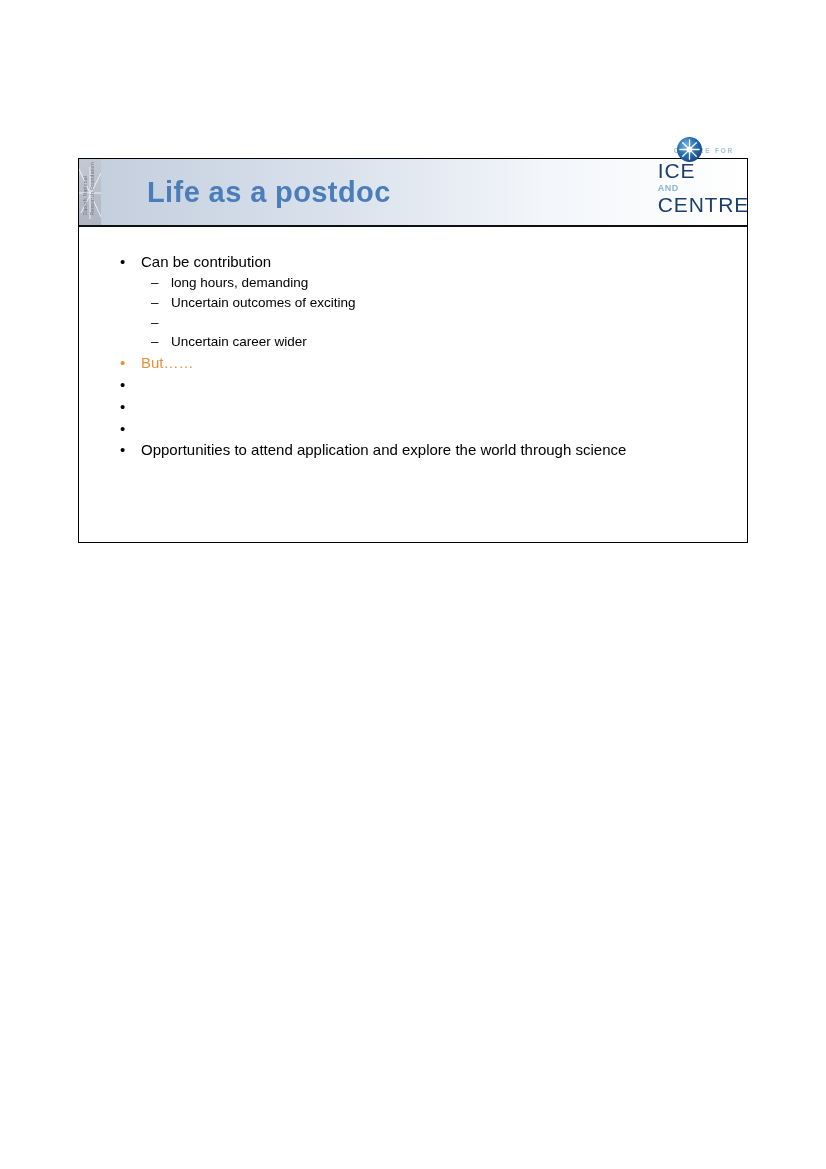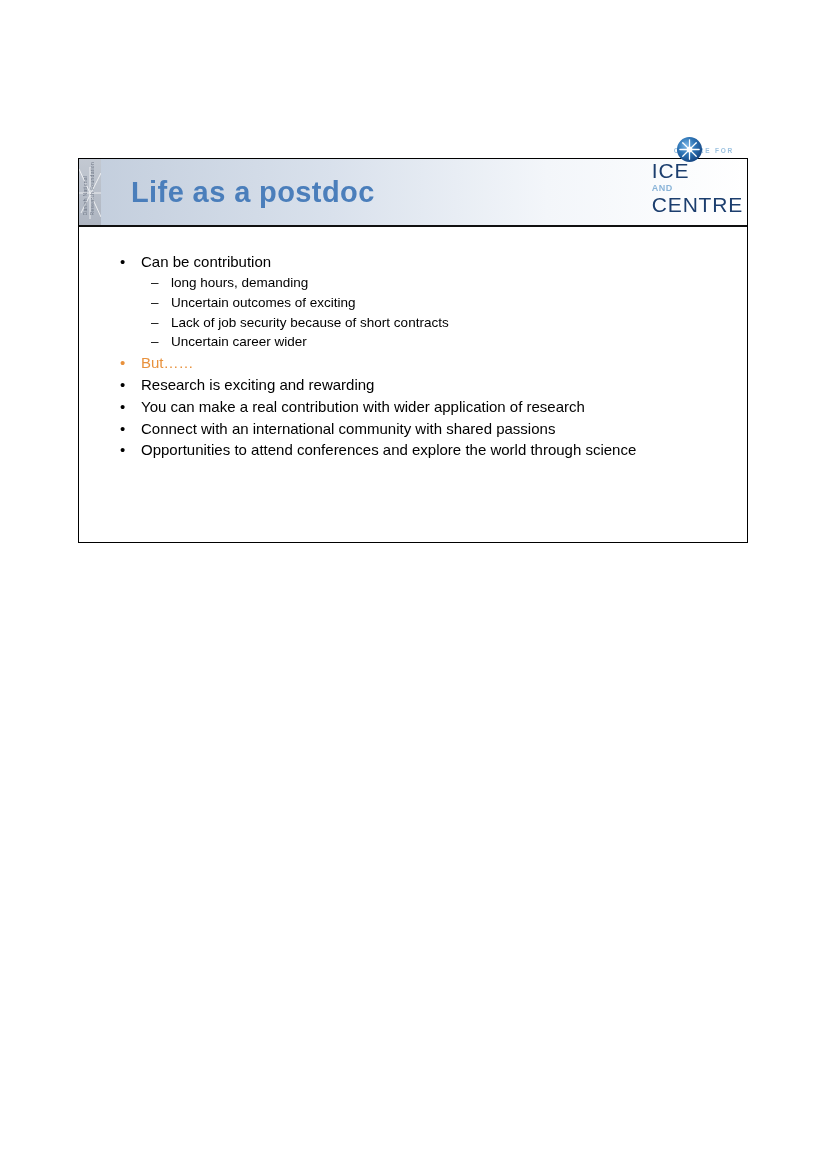--- a/index.html
+++ b/index.html
@@ -56,21 +56,21 @@
     font-size: 5px;
     line-height: 1.3;
     color: #6f7786;
     letter-spacing: 0.3px;
     white-space: pre-line;
   }
 
   .slide-title {
     flex: 1;
     align-self: center;
-    margin: 0;
+    margin: 16px;
     padding-left: 30px;
     font-size: 29px;
     font-weight: 600;
     letter-spacing: 0.4px;
     color: #4a7ebb;
   }
 
   
   .ic-logo {
     position: relative;
@@ -104,21 +104,21 @@
   .logo-big {
     font-size: 21px;
     color: #1c3e6e;
     letter-spacing: 0.8px;
     font-weight: 500;
   }
   .logo-and {
     font-size: 9px;
     color: #8ab4d8;
     letter-spacing: 0.5px;
-    margin: 0 8px;
+    margin: 0 14px;
     font-weight: 700;
   }
 
   
   .slide-body {
     padding-top: 26px;
   }
   .bullet-list {
     list-style: none;
     margin: 0;
@@ -202,42 +202,38 @@
         <li class="bullet level-2">
     <span class="marker">–</span>
     <span class="text">long hours, demanding</span>
   </li>
         <li class="bullet level-2">
     <span class="marker">–</span>
     <span class="text">Uncertain outcomes of exciting</span>
   </li>
         <li class="bullet level-2">
     <span class="marker">–</span>
-    <span class="text">Lack of job security because of short contracts</span>
   </li>
         <li class="bullet level-2">
     <span class="marker">–</span>
     <span class="text">Uncertain career wider</span>
   </li>
         <li class="bullet level-1" style="color: rgb(232, 145, 60);">
     <span class="marker">•</span>
     <span class="text">But……</span>
   </li>
         <li class="bullet level-1">
     <span class="marker">•</span>
-    <span class="text">Research is exciting and rewarding</span>
-  </li>
-        <li class="bullet level-1">
-    <span class="marker">•</span>
-    <span class="text">You can make a real contribution with wider application of research</span>
-  </li>
-        <li class="bullet level-1">
-    <span class="marker">•</span>
-    <span class="text">Connect with an international community with shared passions</span>
-  </li>
-        <li class="bullet level-1">
-    <span class="marker">•</span>
-    <span class="text">Opportunities to attend conferences and explore the world through science</span>
+  </li>
+        <li class="bullet level-1">
+    <span class="marker">•</span>
+  </li>
+        <li class="bullet level-1">
+    <span class="marker">•</span>
+  </li>
+        <li class="bullet level-1">
+    <span class="marker">•</span>
+    <span class="text">Opportunities to attend application and explore the world through science</span>
   </li>
       </ul>
   </div>
 
 </div>
 
 </body></html>

